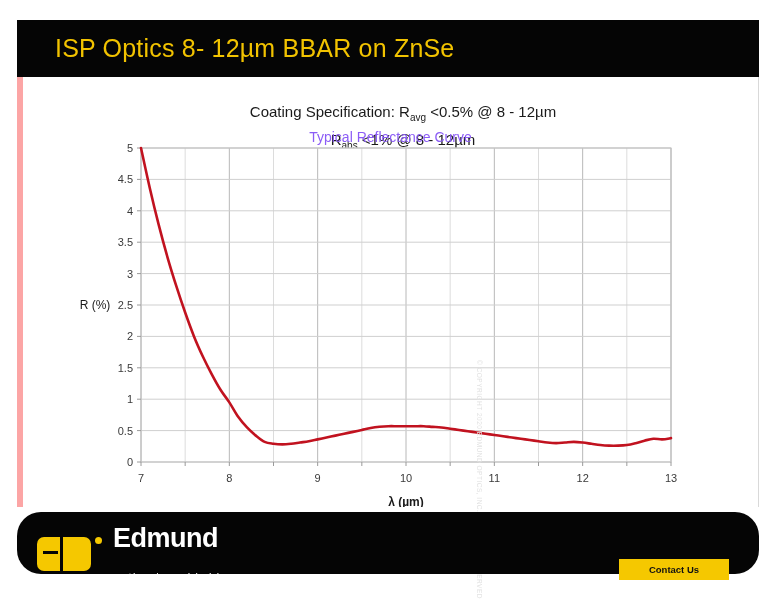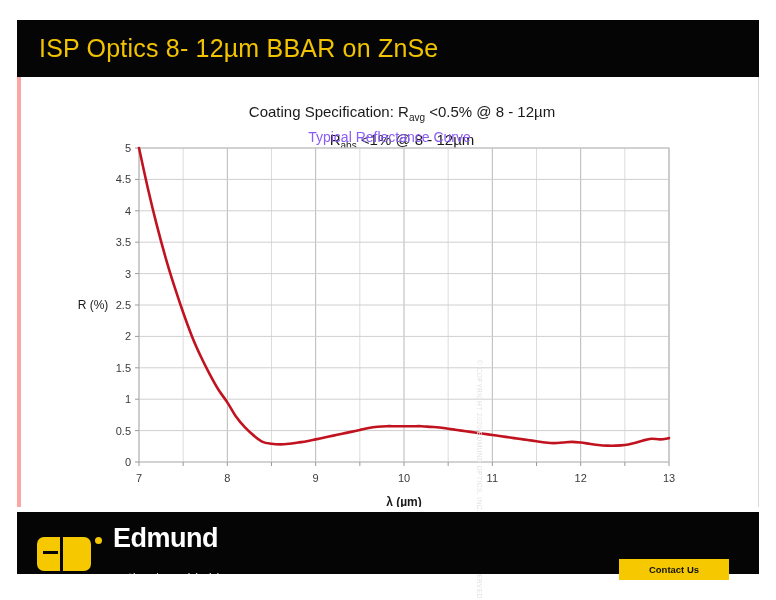--- a/index.html
+++ b/index.html
@@ -30,33 +30,33 @@
     height: 57px;
     background: #050505;
     display: flex;
     align-items: center;
   }
   #header-title {
     color: #f2c300;
     font-size: 25px;
     font-weight: 400;
     letter-spacing: 0.2px;
-    padding-left: 22px;
+    padding-left: 38px;
     white-space: pre;
   }
 
   
   #body-panel {
     position: absolute;
     left: 17px;
     top: 77px;
     width: 742px;
     height: 430px;
     background: #ffffff;
-    border-left: 4px solid #fca5a5;
+    border-left: 6px solid #fca5a5;
     border-right: 1px solid #d9d9d9;
     box-sizing: border-box;
   }
 
   
   .spec-line {
     position: absolute;
     width: 100%;
     text-align: center;
     color: #1a1a1a;
@@ -107,20 +107,21 @@
   }
 
   
   #footer-bar {
     position: absolute;
     left: 17px;
     top: 512px;
     width: 742px;
     height: 62px;
     background: #050505;
+    border-radius: 24px;
   }
   #logo-group {
     position: absolute;
     left: 20px;
     top: 13px;
     display: flex;
     align-items: center;
   }
   #logo-mark {
     width: 54px;

